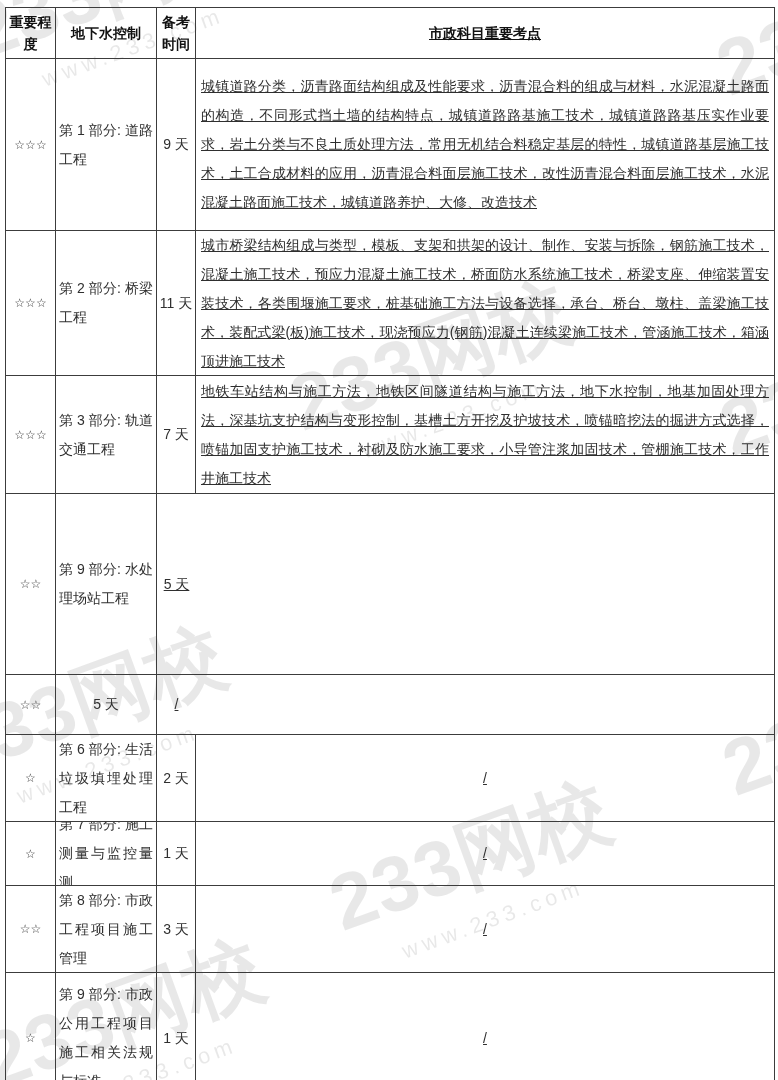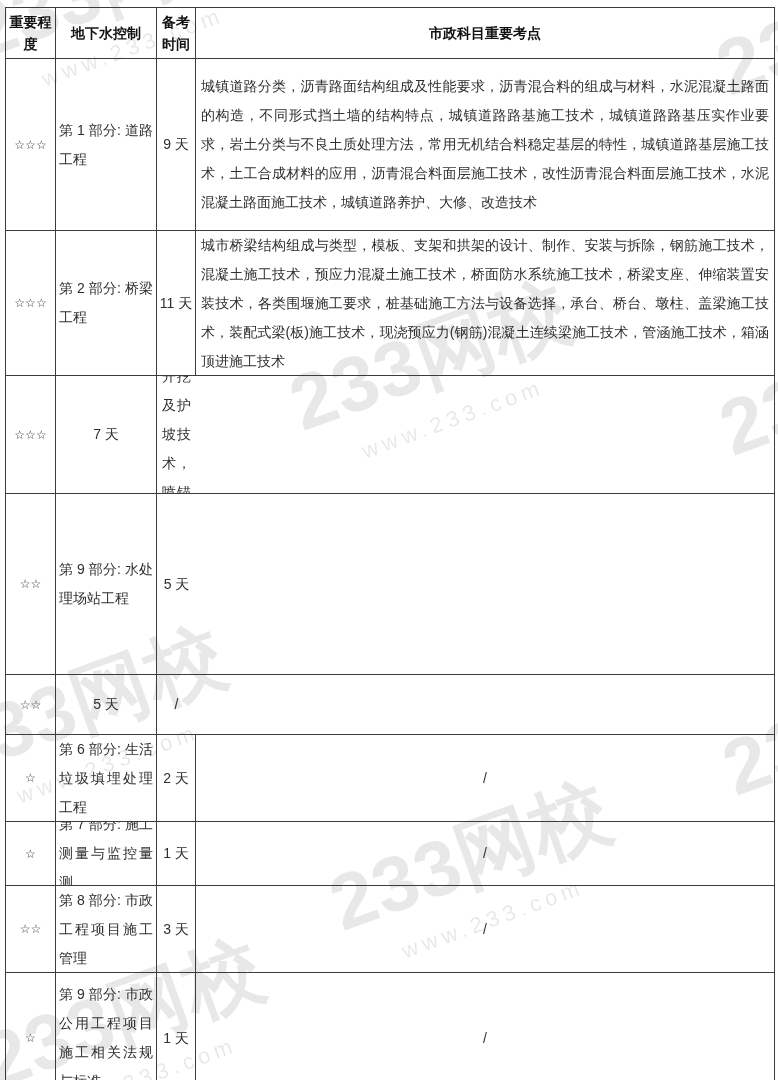--- a/index.html
+++ b/index.html
@@ -28,21 +28,21 @@
     display:grid;
     grid-template-columns:50px 101px 39px 1fr;
     border-bottom:1px solid #3c3c3c;
   }
   .cell{
     border-right:1px solid #3c3c3c;
     display:flex;align-items:center;
     font-size:14px;
     overflow:hidden;
   }
-  .cell:last-child{border-right:none;}
+  .cell:last-child{border-right:none;text-decoration:underline;}
   .c-imp{justify-content:center;text-align:center;font-size:12px;letter-spacing:0px;color:#3a3a3a;}
   .c-chap{padding:0 3px;}
   .c-chap .txt{width:100%;text-align:justify;line-height:29px;}
   .c-days{justify-content:center;padding:0 2px;text-align:right;line-height:29px;}
   .c-points{padding:0 5px;}
   .c-points .txt{width:100%;text-align:justify;line-height:29px;}
   .c-points.center{justify-content:center;}
   .c-points.center .txt{text-align:center;}
   .hdr .cell{
     font-weight:bold;color:#111;
@@ -113,20 +113,23 @@
         <span class="txt">第 2 部分: 桥梁工程</span>
       </div>
     <div class="cell c-days">11 天</div>
     <div class="cell c-points">
         <span class="txt">城市桥梁结构组成与类型，模板、支架和拱架的设计、制作、安装与拆除，钢筋施工技术，混凝土施工技术，预应力混凝土施工技术，桥面防水系统施工技术，桥梁支座、伸缩装置安装技术，各类围堰施工要求，桩基础施工方法与设备选择，承台、桥台、墩柱、盖梁施工技术，装配式梁(板)施工技术，现浇预应力(钢筋)混凝土连续梁施工技术，管涵施工技术，箱涵顶进施工技术</span>
       </div>
   </div>
 
   <div class="row" style="height:117px;">
     <div class="cell c-imp">☆☆☆</div>
+    <div class="cell c-chap">
+        <span class="txt">第 3 部分: 轨道交通工程</span>
+      </div>
     <div class="cell c-days">7 天</div>
     <div class="cell c-points">
         <span class="txt">地铁车站结构与施工方法，地铁区间隧道结构与施工方法，地下水控制，地基加固处理方法，深基坑支护结构与变形控制，基槽土方开挖及护坡技术，喷锚暗挖法的掘进方式选择，喷锚加固支护施工技术，衬砌及防水施工要求，小导管注浆加固技术，管棚施工技术，工作井施工技术</span>
       </div>
   </div>
 
   <div class="row" style="height:180px;">
     <div class="cell c-imp">☆☆</div>
     <div class="cell c-chap">
         <span class="txt">第 9 部分: 水处理场站工程</span>

